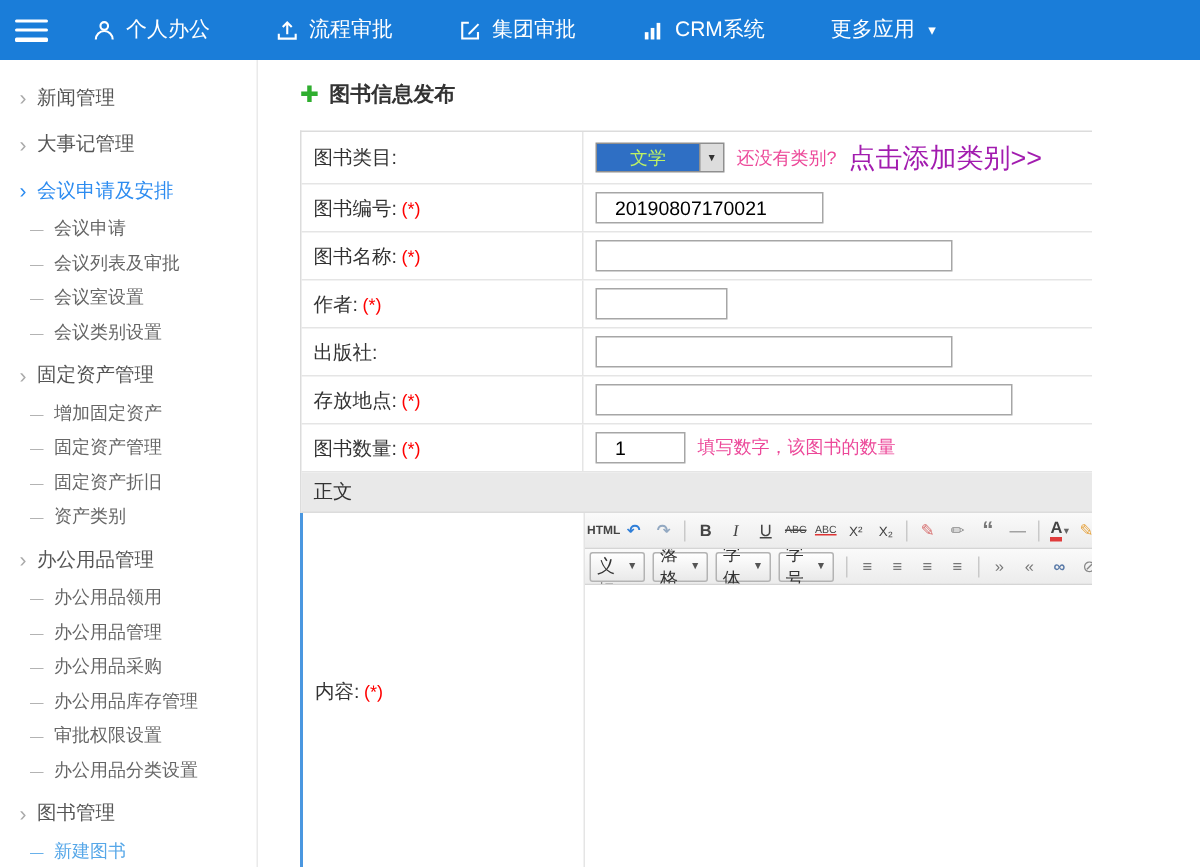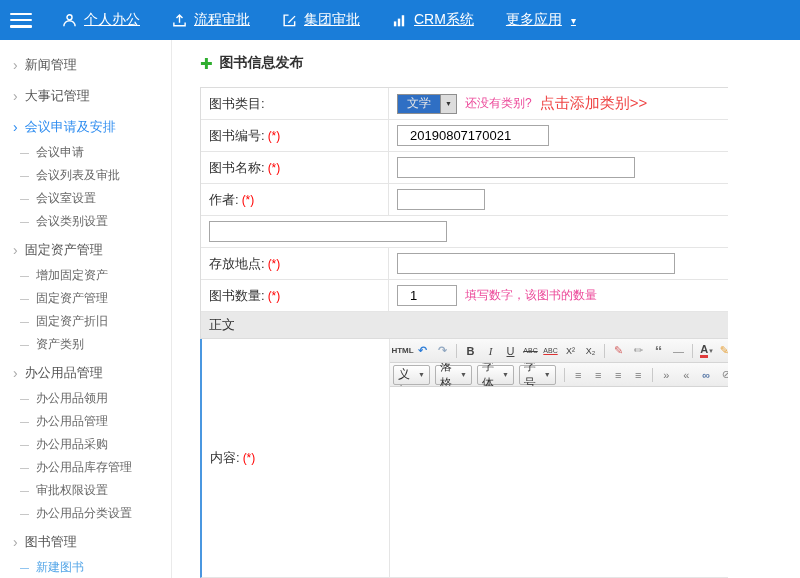--- a/index.html
+++ b/index.html
@@ -4,21 +4,21 @@
 <style>
   * { margin:0; padding:0; box-sizing:border-box; }
   html,body { width:800px; height:578px; overflow:hidden; background:#fff;
     font-family:"Liberation Sans","DejaVu Sans",sans-serif; }
 
   
   .topbar { height:40px; background:#1a7dd9; display:flex; align-items:center; color:#fff; }
   .brand { width:172px; padding-left:14px; font-size:15px; font-weight:bold; letter-spacing:.5px; cursor:pointer; }
   .hamburger { width:22px; height:15px; margin-left:10px; display:flex; flex-direction:column; justify-content:space-between; cursor:pointer; }
   .hamburger span { display:block; height:2.5px; background:#fff; border-radius:1px; }
-  .topnav { display:flex; margin-left:30px; gap:32px;text-decoration:underline; }
+  .topnav { display:flex; margin-left:30px; gap:44px; }
   .nav-item { display:flex; align-items:center; gap:7px; font-size:14px; cursor:pointer; white-space:nowrap; }
   .nav-item svg { display:block; }
   .nav-caret { font-size:10px; margin-left:2px; }
 
   
   .layout { display:flex; height:538px; }
 
   
   .sidebar { width:172px; border-right:1px solid #eaeaea; padding-top:8px; overflow:hidden; flex:none; }
   .sb-item { display:flex; align-items:center; cursor:pointer; }
@@ -38,24 +38,24 @@
 
   .form-table { width:528px; border:1px solid #dcdcdc; border-right:none; }
   .frow { display:flex; border-bottom:1px solid #e5e5e5; min-height:32px; }
   .lcell { width:188px; flex:none; padding-left:8px; display:flex; align-items:center; gap:3px;
            font-size:13px; color:#333; border-right:1px solid #e5e5e5; }
   .req { color:#f00; font-size:12px; }
   .fcell { flex:1; display:flex; align-items:center; gap:8px; padding:5px 8px; min-width:0; }
   input.txt { height:21px; border:1px solid #a6a6a6; font-size:13px; padding:0 12px;
               font-family:"Liberation Sans","DejaVu Sans",sans-serif; }
   .hint { font-size:12px; color:#ec4899; white-space:nowrap; }
-  a.link { font-size:15px; color:#ef4444; text-decoration:none; cursor:pointer; white-space:nowrap;text-align:right; }
+  a.link { font-size:18px; color:#a21caf; text-decoration:none; cursor:pointer; white-space:nowrap;text-align:right; }
 
   .sel { display:inline-flex; align-items:stretch; border:1px solid #8f8f8f; height:20px; background:#fff; cursor:pointer; }
-  .sel-val { background:#2f6fc4; color:#e5e5e5; font-size:12px; padding:0 9px; display:flex; align-items:center; }
+  .sel-val { background:#2f6fc4; color:#bef264; font-size:12px; padding:0 22px; display:flex; align-items:center; }
   .sel-btn { width:16px; background:#ddd; border-left:1px solid #8f8f8f; display:flex; align-items:center; justify-content:center; font-size:7px; color:#333; }
 
   .section-row { background:#e9e9e9; height:27px; display:flex; align-items:center; padding-left:8px;
                  font-size:13px; color:#333; border-bottom:1px solid #dcdcdc; }
 
   .content-row { height:239px; border-left:2px solid #4a97e0; margin-left:-1px; }
   .content-row .fcell { padding:0; align-items:stretch; }
   .editor { flex:1; display:flex; flex-direction:column; min-width:0; }
   .tb-row { background:linear-gradient(#fafafa,#ececec); border-bottom:1px solid #d5d5d5;
             display:flex; align-items:center; padding:2px 3px; height:24px; gap:1px; flex:none; overflow:hidden; }
@@ -277,20 +277,23 @@
           <div class="frow" data-name="form-row">
             <div class="lcell" data-name="author-label-cell">
               <span data-name="author-label">作者:</span>
               <span class="req" data-name="required-mark">(*)</span>
             </div>
             <div class="fcell" data-name="author-field-cell">
               <input class="txt" data-name="author-input" type="text" style="width: 88px;">
             </div>
           </div>
           <div class="frow" data-name="form-row">
+            <div class="lcell" data-name="publisher-label-cell">
+              <span data-name="publisher-label">出版社:</span>
+            </div>
             <div class="fcell" data-name="publisher-field-cell">
               <input class="txt" data-name="publisher-input" type="text" style="width: 238px;">
             </div>
           </div>
           <div class="frow" data-name="form-row">
             <div class="lcell" data-name="location-label-cell">
               <span data-name="location-label">存放地点:</span>
               <span class="req" data-name="required-mark">(*)</span>
             </div>
             <div class="fcell" data-name="location-field-cell">

